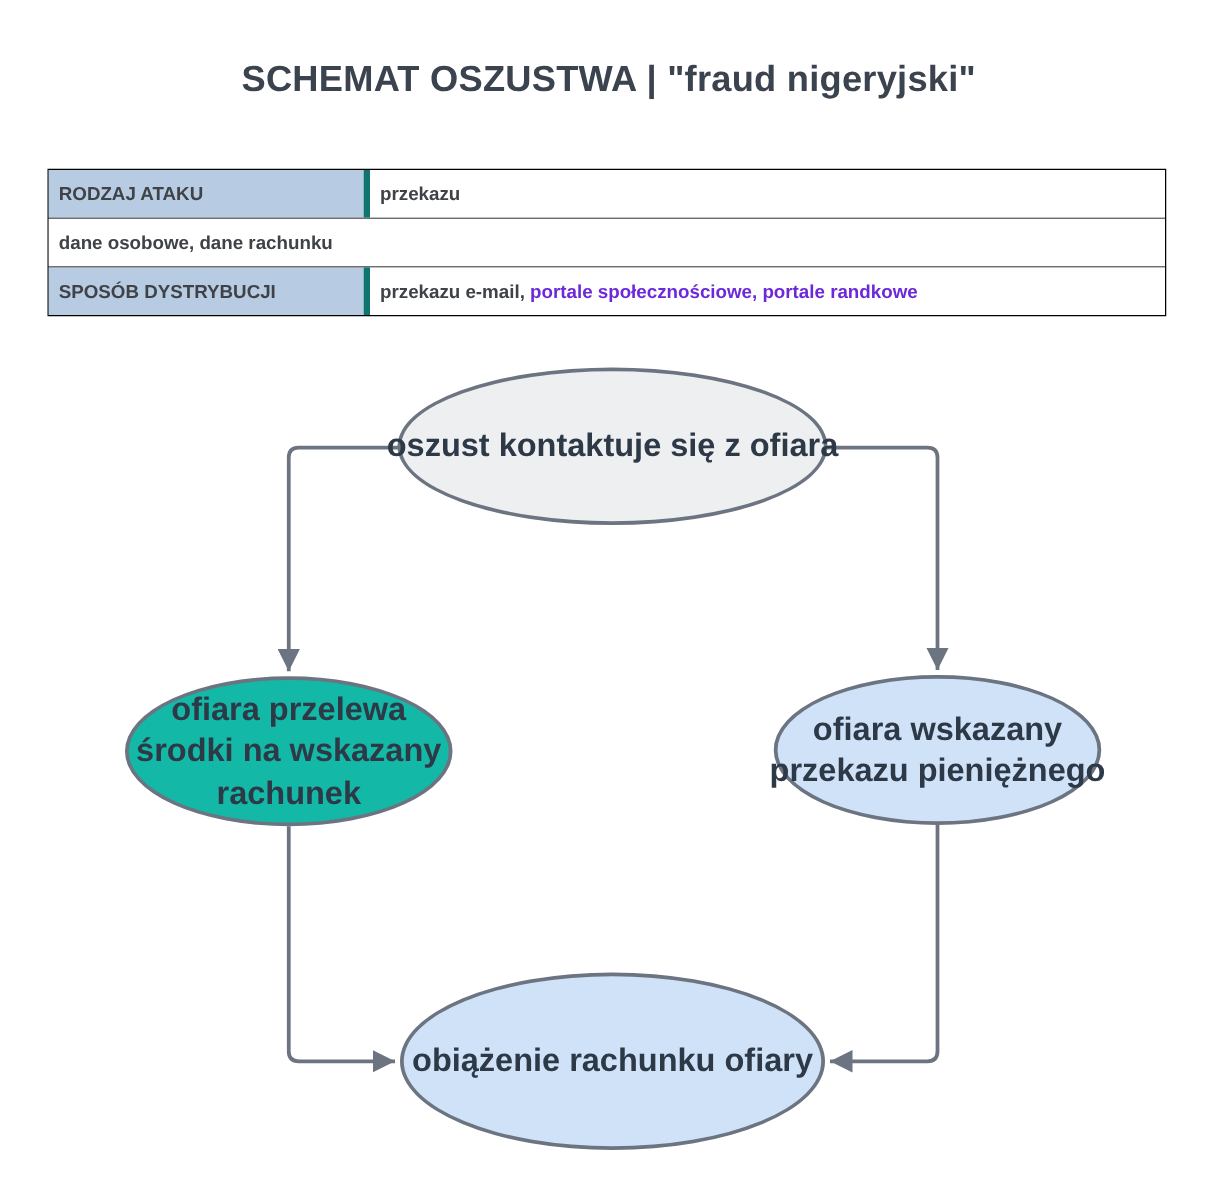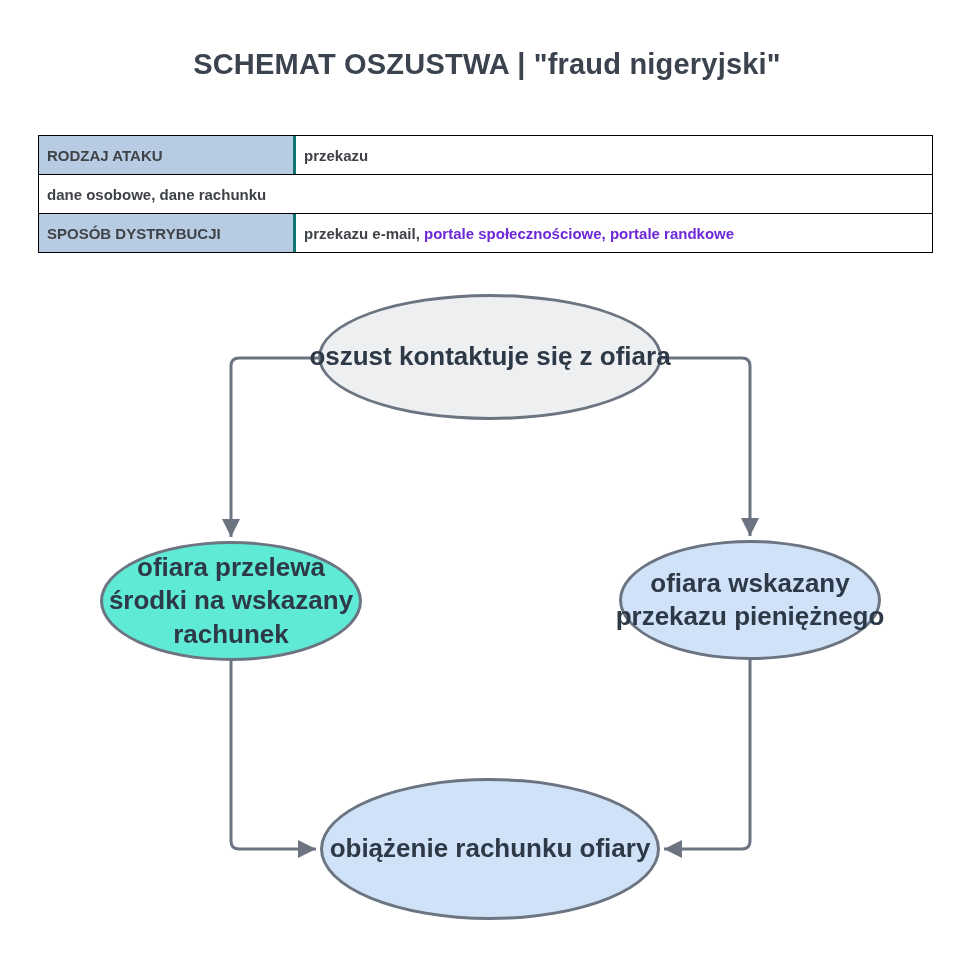--- a/index.html
+++ b/index.html
@@ -41,21 +41,21 @@
   .info-row {
     display: flex;
     height: 38px;
     border-bottom: 1px solid #000000;
   }
   .info-row:last-child { border-bottom: none; }
   .info-label {
     width: 257px;
     flex: 0 0 257px;
     background: #b7cce3;
-    border-right: 3px solid #0f766e;
+    border-right: 5px solid #0f766e;
     display: flex;
     align-items: center;
     padding-left: 8px;
     box-sizing: border-box;
     font-size: 15px;
     font-weight: bold;
     color: #3f4246;
   }
   .info-value {
     flex: 1;
@@ -92,21 +92,21 @@
     align-items: center;
     justify-content: center;
     text-align: center;
     font-size: 26px;
     font-weight: bold;
     color: #2e3947;
     line-height: 1.27;
   }
   .node-label { white-space: pre; }
   .node-top    { left: 318px; top: 294px; width: 344px; height: 126px; background: #edeff1; }
-  .node-left   { left: 100px; top: 541px; width: 262px; height: 120px; background: #5eead4; }
+  .node-left   { left: 100px; top: 541px; width: 262px; height: 120px; background: #14b8a6; }
   .node-right  { left: 619px; top: 540px; width: 262px; height: 120px; background: #cfe2f8; }
   .node-bottom { left: 320px; top: 778px; width: 340px; height: 142px; background: #cfe2f8; }
 </style>
 </head>
 <body>
 
 <div class="page">
 
   <div class="title">SCHEMAT OSZUSTWA | "fraud nigeryjski"</div>
 

